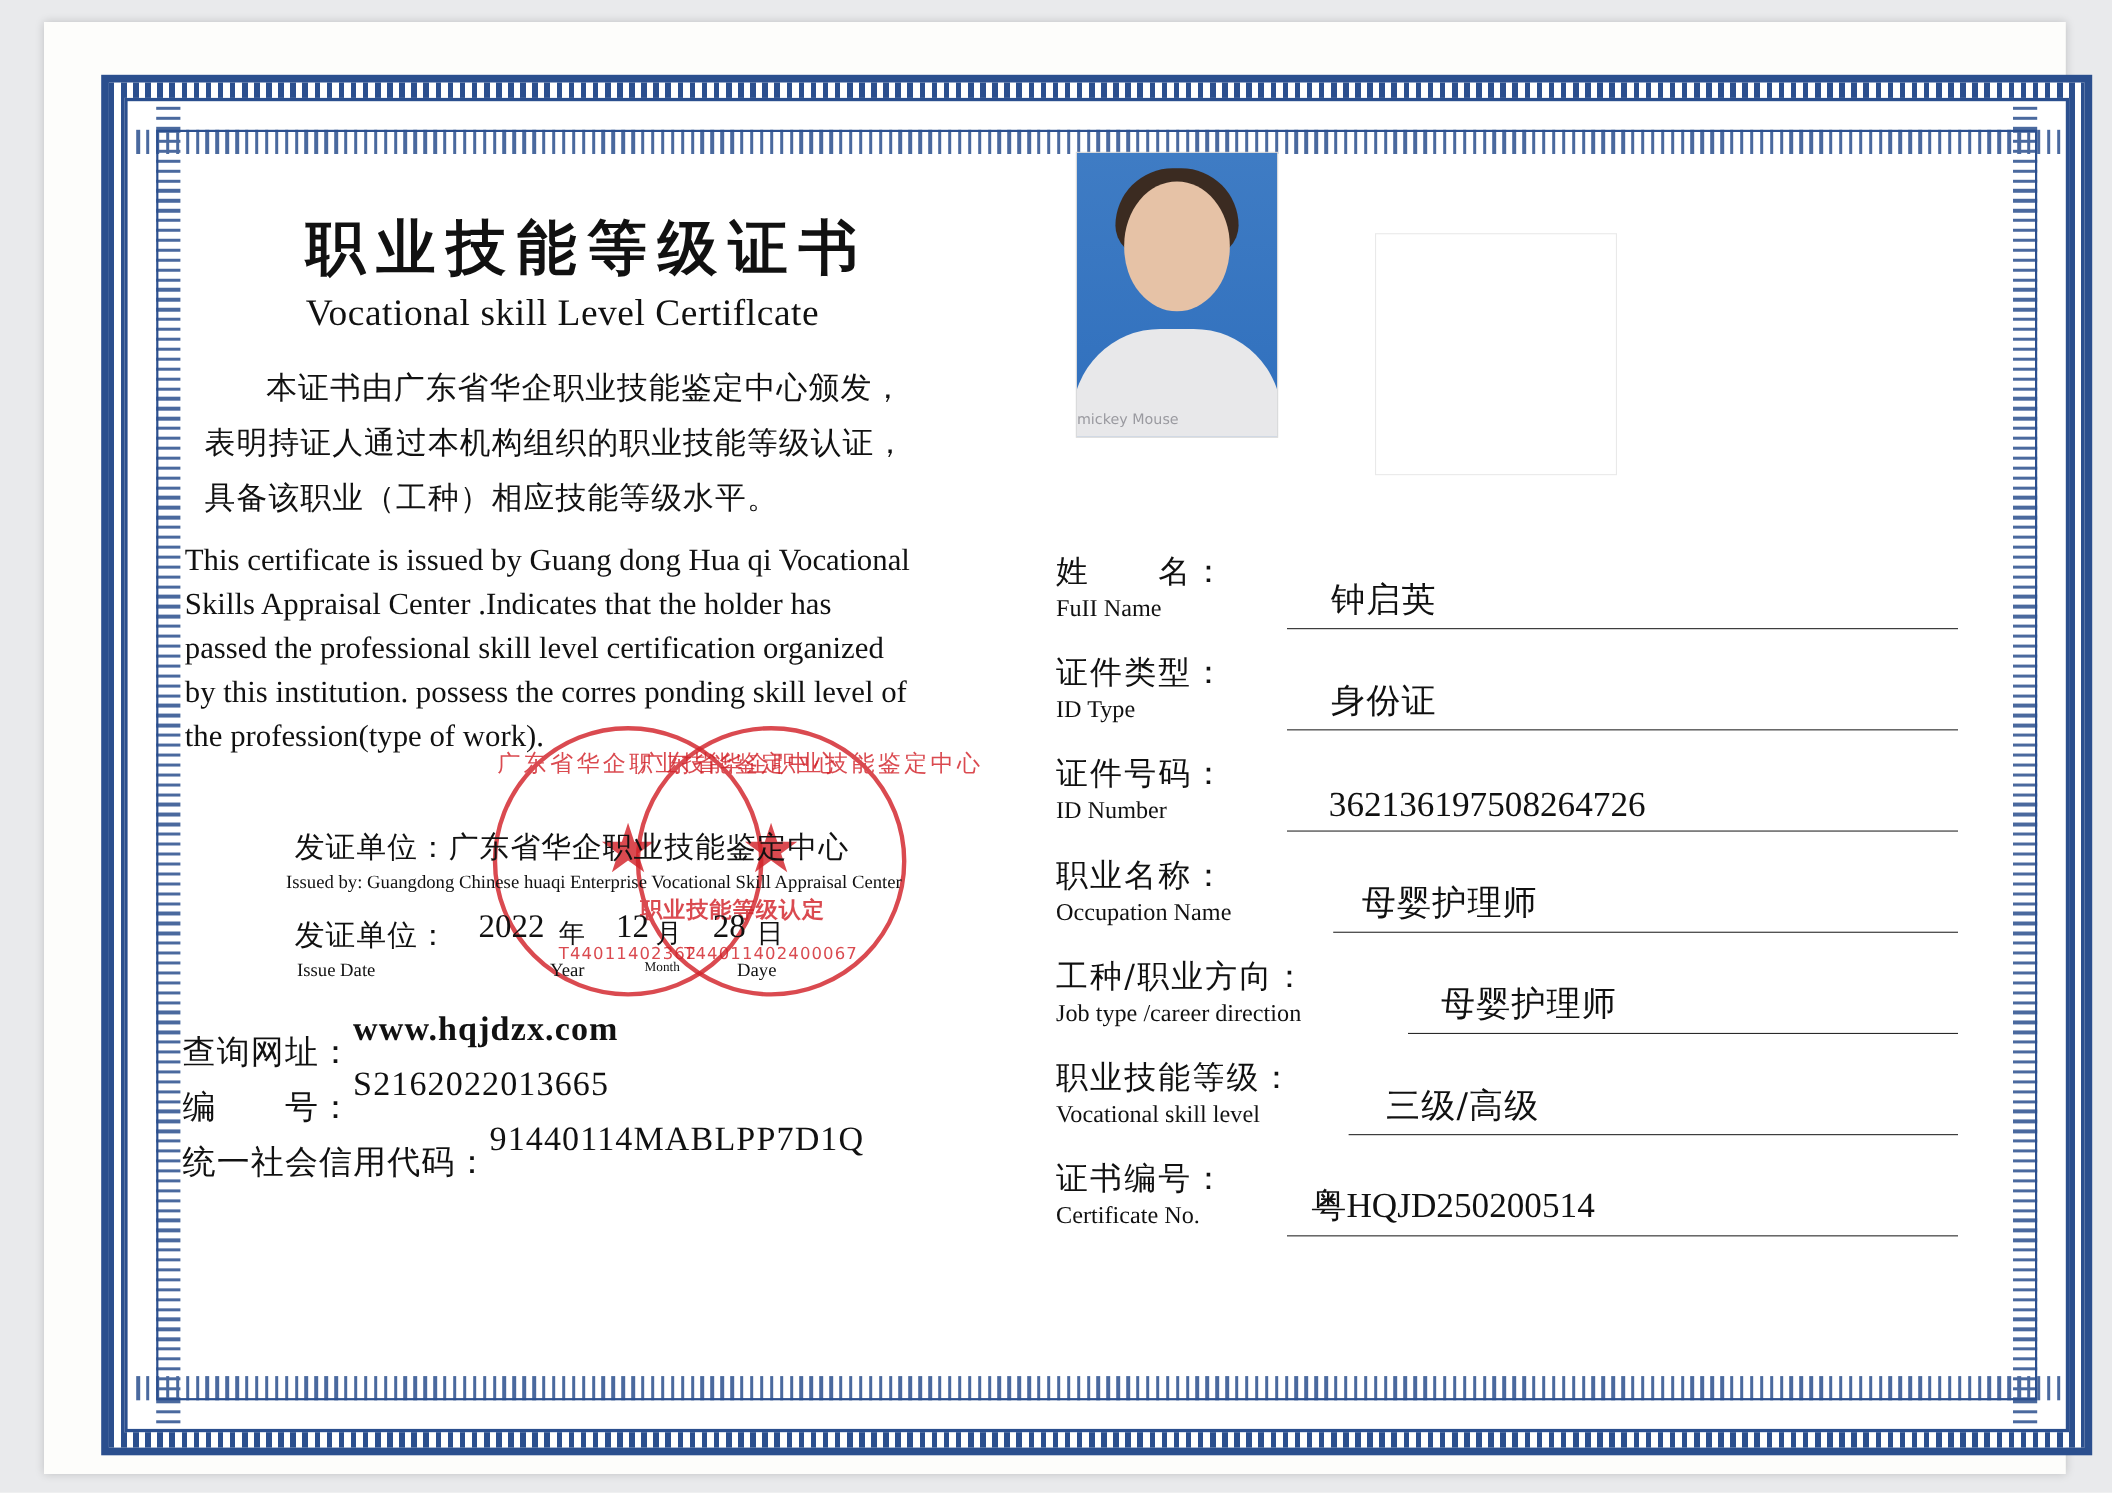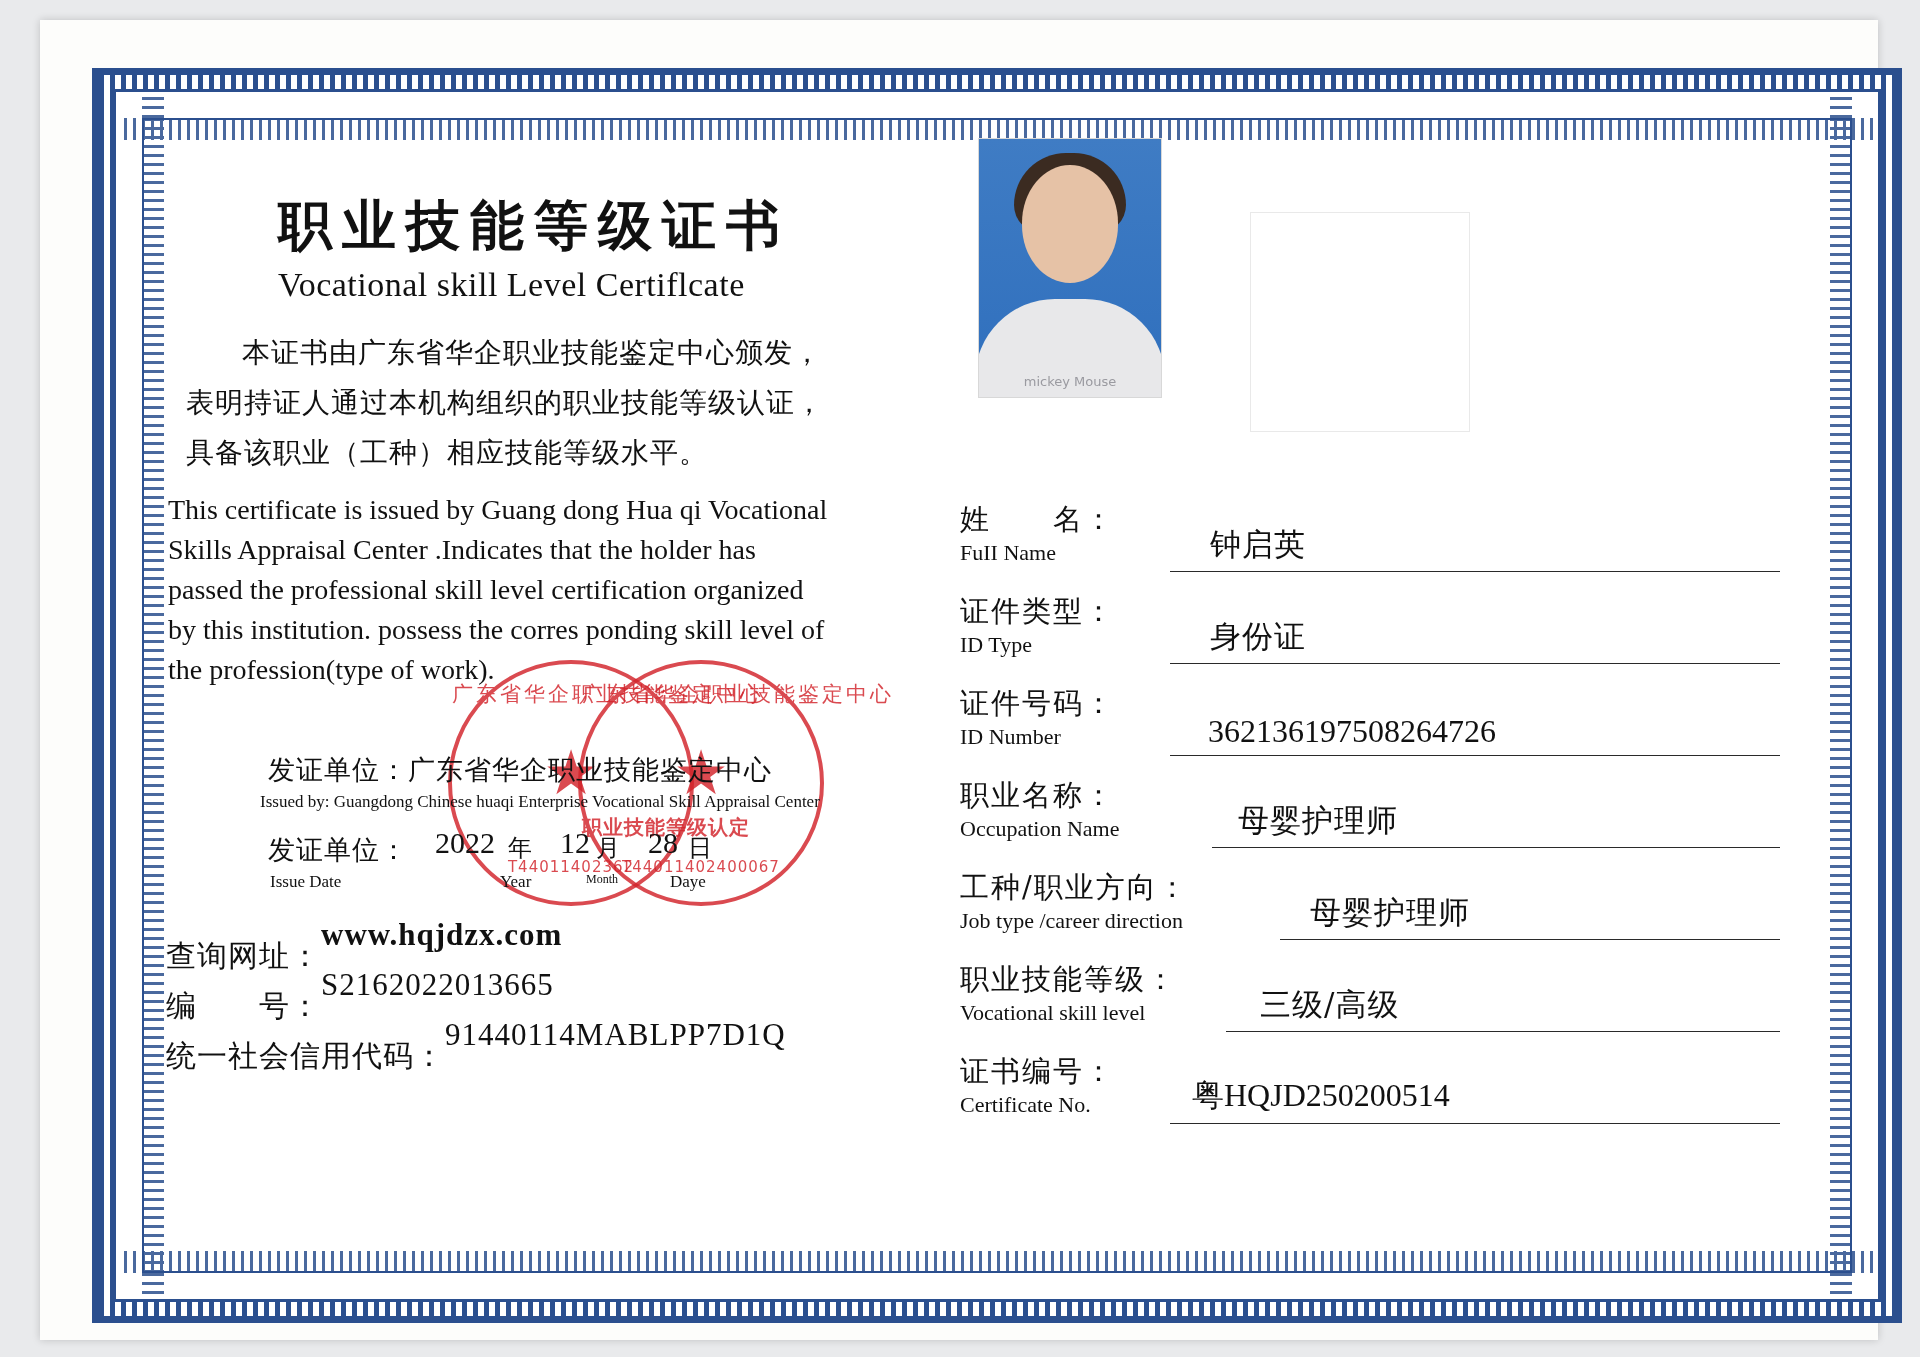--- a/index.html
+++ b/index.html
@@ -173,21 +173,21 @@
   }
   .photo .hair{
     position:absolute;left:50%;top:14px;transform:translateX(-50%);
     width:112px;height:80px;border-radius:56px 56px 30px 30px;background:#3b2b21;
   }
   .photo .body{
     position:absolute;left:50%;bottom:-12px;transform:translateX(-50%);
     width:190px;height:110px;border-radius:80px 80px 0 0;background:#e8e8ea;
   }
   .photo .cap{
-    position:absolute;left:0;bottom:8px;width:100%;text-align:center;
+    position:absolute;left:0;bottom:8px;width:100%;
     font-family:"DejaVu Sans", sans-serif;font-size:13px;color:#9a9aa0;
   }
   .qr-wrap{
     position:absolute;left:1102px;top:92px;width:218px;height:218px;
     background:#fff;border:1px solid #e9e9e9;
   }
 
   
   .fields{position:absolute;left:812px;top:378px;width:880px;}
   .row{position:relative;height:92px;}

